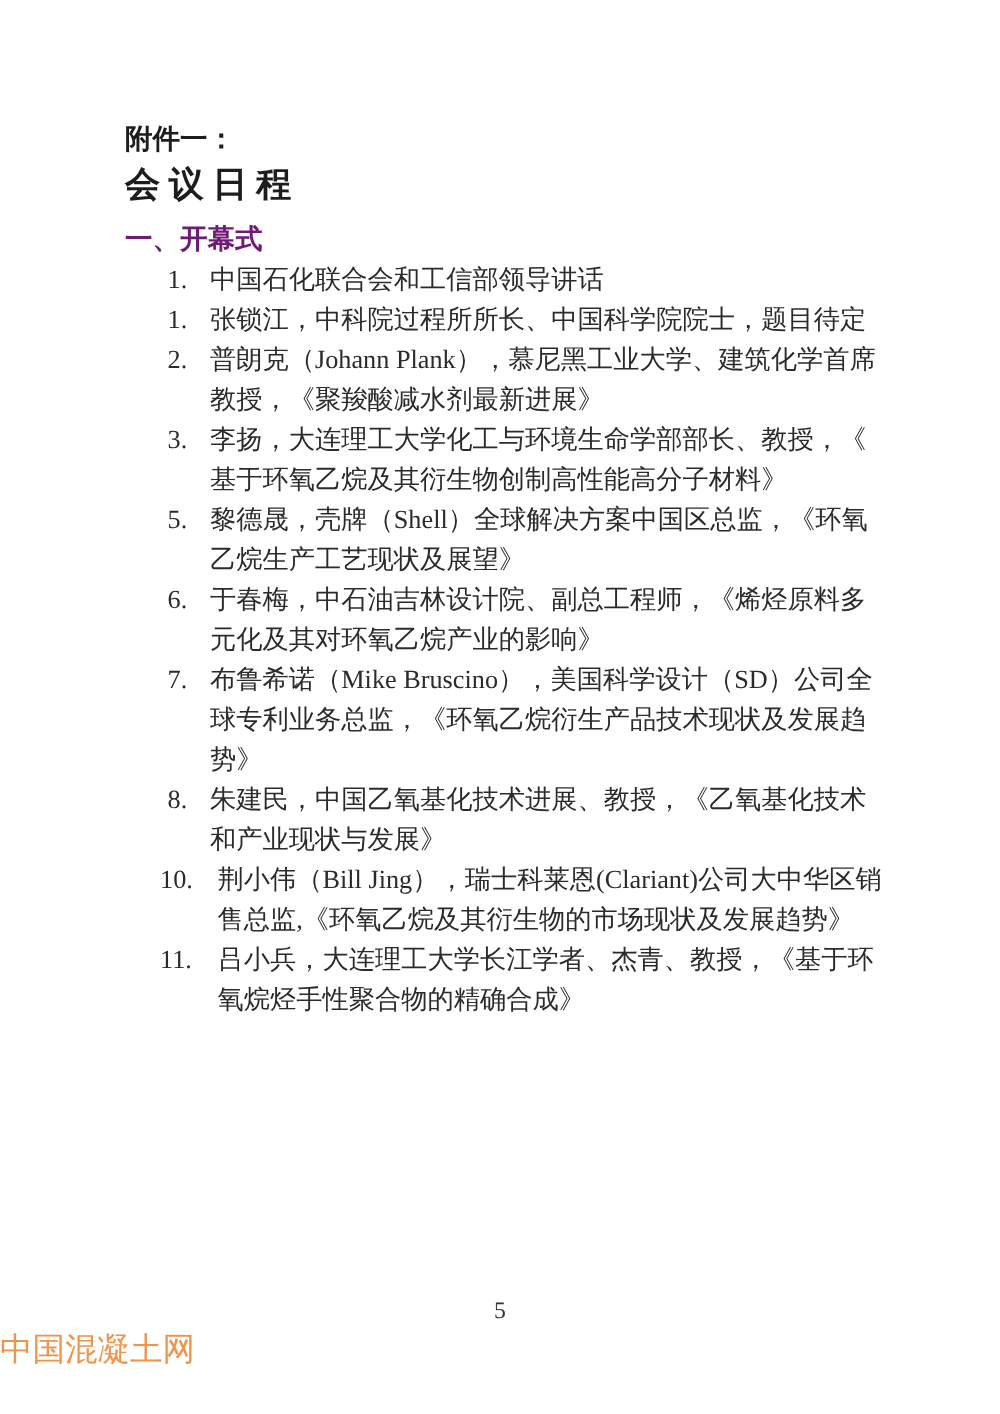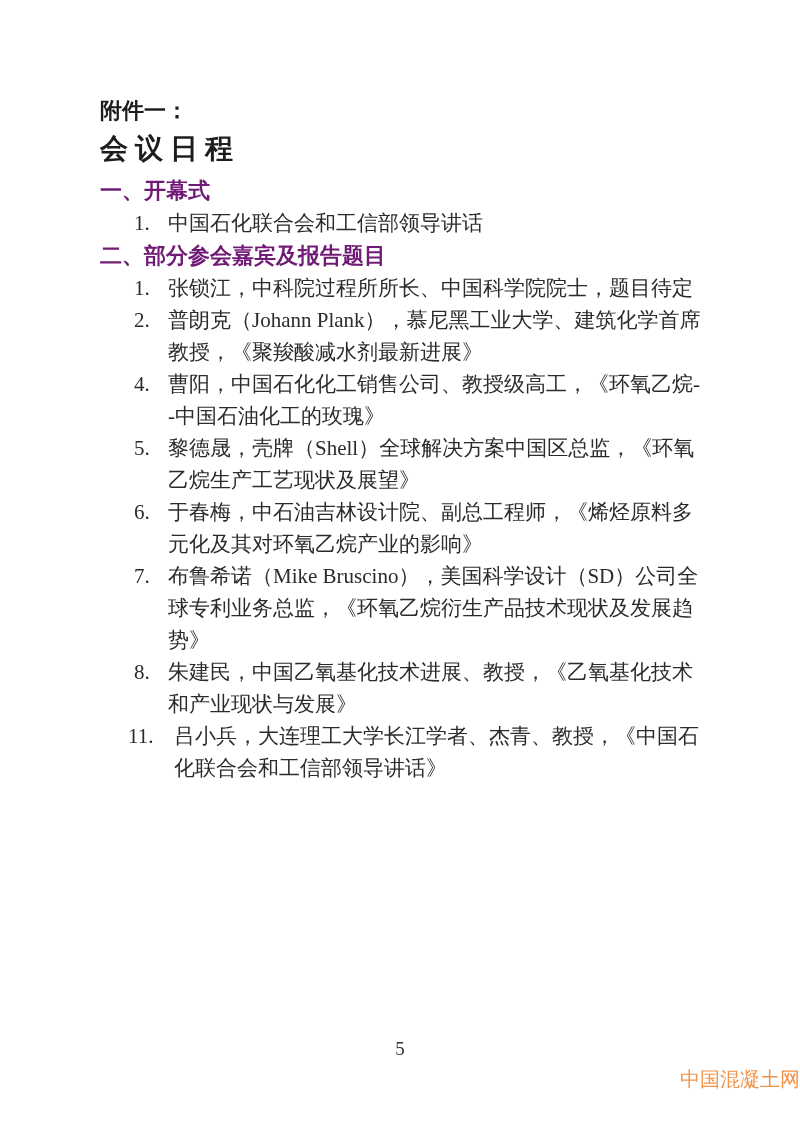--- a/index.html
+++ b/index.html
@@ -74,50 +74,50 @@
     text-align: center;
     font-size: 19px;
     line-height: 26px;
     color: #333333;
   }
   .watermark {
     position: absolute;
     top: 1062px;
     left: 0;
     width: 800px;
-    text-align: right;
-    font-size: 20px;
+    text-align: left;
+    font-size: 26px;
     line-height: 34px;
     font-family: "Liberation Sans", "DejaVu Sans", sans-serif;
   }
 </style>
 </head>
 <body>
 
 <div class="page">
   <div class="content">
 
     <div class="attachment">附件一：</div>
 
     <h1 class="doc-title">会 议 日 程</h1>
 
     <div class="section">
       <div class="section-heading">一、开幕式</div>
       <div class="item"><span class="num">1.</span><span>中国石化联合会和工信部领导讲话</span></div>
     </div>
 
     <div class="section">
-      <div class="section-heading">二、部分参会嘉宾及报告题目</div>
       <div class="item"><span class="num">1.</span><span>张锁江，中科院过程所所长、中国科学院院士，题目待定</span></div>
       <div class="item"><span class="num">2.</span><span>普朗克（Johann Plank），慕尼黑工业大学、建筑化学首席教授，《聚羧酸减水剂最新进展》</span></div>
-      <div class="item"><span class="num">4.</span><span>曹阳，中国石化化工销售公司、教授级高工，《环氧乙烷--中国石油化工的玫瑰》</span></div>
+      <div class="item"><span class="num">3.</span><span>李扬，大连理工大学化工与环境生命学部部长、教授，《 基于环氧乙烷及其衍生物创制高性能高分子材料》</span></div>
       <div class="item"><span class="num">5.</span><span>黎德晟，壳牌（Shell）全球解决方案中国区总监，《环氧乙烷生产工艺现状及展望》</span></div>
       <div class="item"><span class="num">6.</span><span>于春梅，中石油吉林设计院、副总工程师，《烯烃原料多元化及其对环氧乙烷产业的影响》</span></div>
       <div class="item"><span class="num">7.</span><span>布鲁希诺（Mike Bruscino），美国科学设计（SD）公司全球专利业务总监，《环氧乙烷衍生产品技术现状及发展趋势》</span></div>
       <div class="item"><span class="num">8.</span><span>朱建民，中国乙氧基化技术进展、教授，《乙氧基化技术和产业现状与发展》</span></div>
-      <div class="item wide"><span class="num">11.</span><span>吕小兵，大连理工大学长江学者、杰青、教授，《中国石化联合会和工信部领导讲话》</span></div>
+      <div class="item wide"><span class="num">10.</span><span>荆小伟（Bill Jing），瑞士科莱恩(Clariant)公司大中华区销售总监,《环氧乙烷及其衍生物的市场现状及发展趋势》</span></div>
+      <div class="item wide"><span class="num">11.</span><span>吕小兵，大连理工大学长江学者、杰青、教授，《基于环氧烷烃手性聚合物的精确合成》</span></div>
     </div>
 
   </div>
 
   <div class="page-number">5</div>
   <div class="watermark" style="color: rgb(240, 148, 76);">中国混凝土网</div>
 </div>
 
 </body></html>

